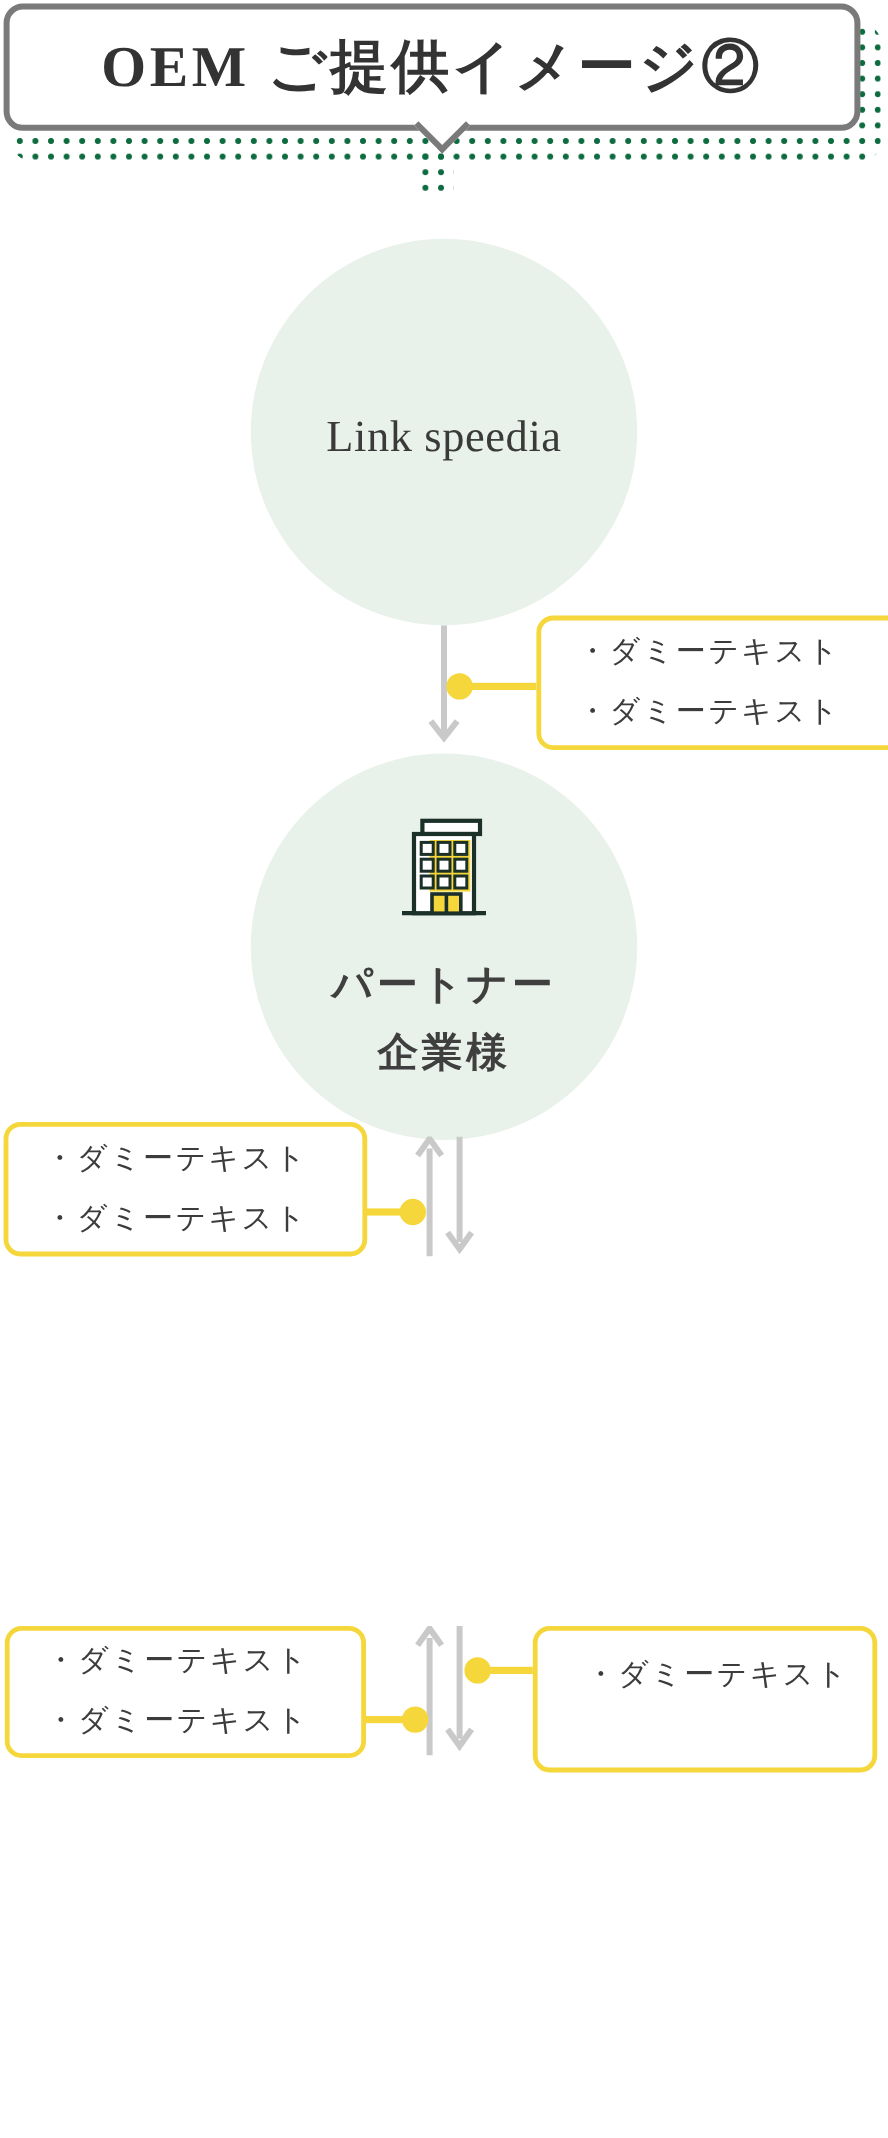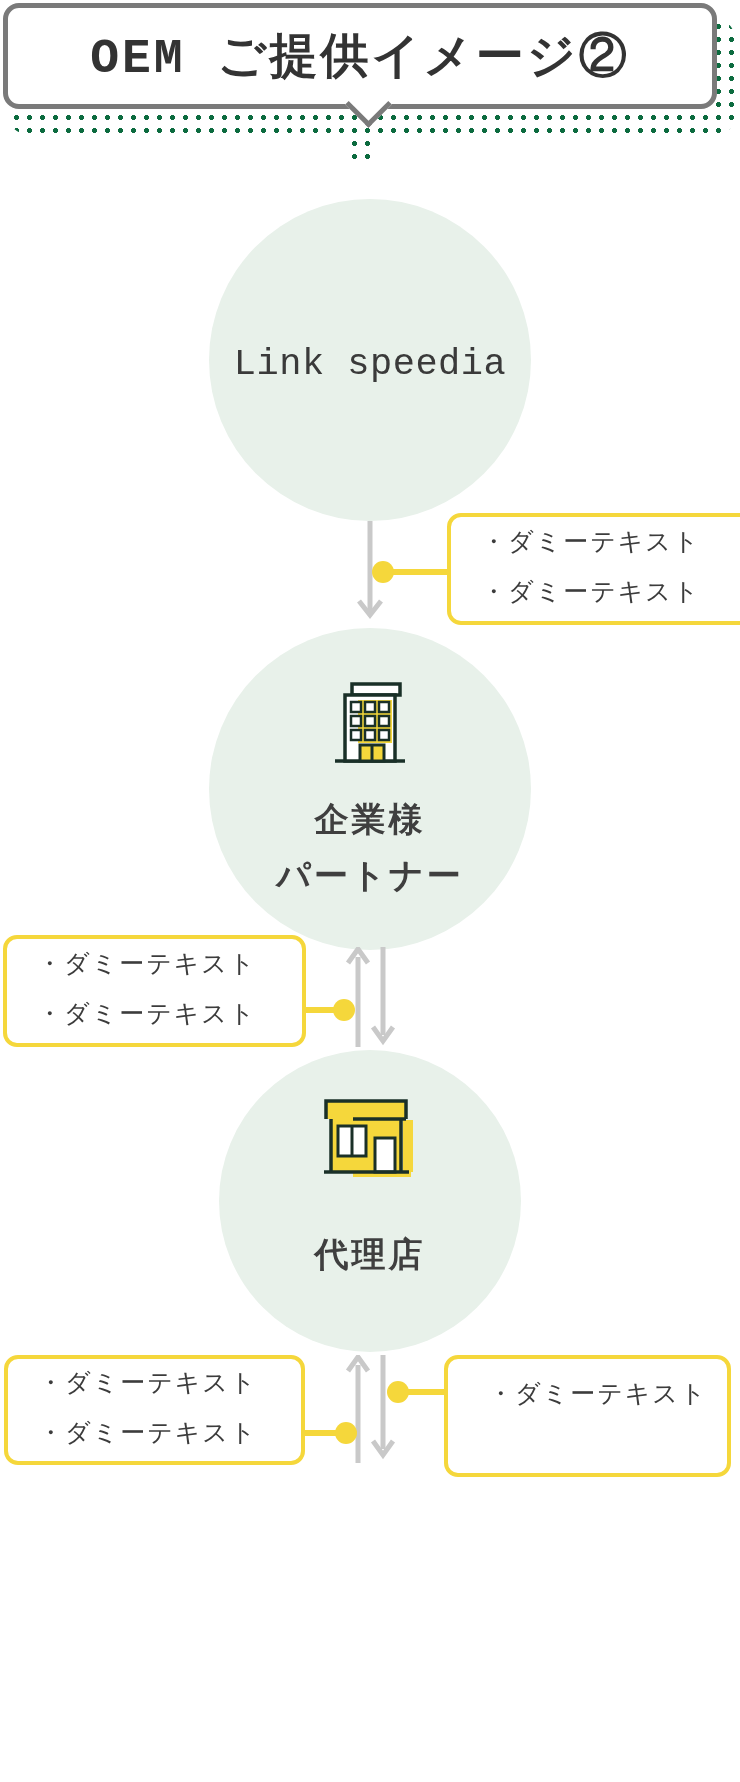--- a/index.html
+++ b/index.html
@@ -1,19 +1,19 @@
 <!DOCTYPE html>
 <html><head>
 <meta charset="utf-8">
 <style>
   html,body{margin:0;padding:0;background:#ffffff;}
   .page{
     position:relative;width:740px;height:1782px;margin:0 auto;
     background:#ffffff;overflow:hidden;
-    font-family:Liberation Mono, monospace;
+    font-family:Liberation Serif, serif;
   }
 
   
   .title-shadow{
     position:absolute;left:10px;top:20px;width:724px;height:114px;
     border-radius:16px;z-index:1;
     background-image:radial-gradient(circle,#0c6b3f 2.3px,transparent 2.6px);
     background-size:13px 13px;
   }
   .title-tail-dots{
@@ -127,59 +127,39 @@
           <rect x="17" y="39" width="10" height="10" fill="#ffffff" stroke="#1a3028" stroke-width="2.5"></rect>
           <rect x="31" y="39" width="10" height="10" fill="#ffffff" stroke="#1a3028" stroke-width="2.5"></rect>
           <rect x="45" y="39" width="10" height="10" fill="#ffffff" stroke="#1a3028" stroke-width="2.5"></rect>
           <rect x="17" y="53" width="10" height="10" fill="#ffffff" stroke="#1a3028" stroke-width="2.5"></rect>
           <rect x="31" y="53" width="10" height="10" fill="#ffffff" stroke="#1a3028" stroke-width="2.5"></rect>
           <rect x="45" y="53" width="10" height="10" fill="#ffffff" stroke="#1a3028" stroke-width="2.5"></rect>
           <rect x="26" y="68" width="24" height="16" fill="#f5d73b" stroke="#1a3028" stroke-width="3"></rect>
           <line x1="38" y1="68" x2="38" y2="84" stroke="#1a3028" stroke-width="3"></line>
         </svg>
       </div>
+      <div class="node-label">パートナー</div>
       <div class="node-label">企業様</div>
-      <div class="node-label">パートナー</div>
     </div>
   </div>
 
   <svg class="arrow-svg a2" width="55" height="100">
     <line x1="15" y1="10" x2="15" y2="100" stroke="#c9c9c9" stroke-width="5"></line>
     <polyline points="5,16 15,2 25,16" fill="none" stroke="#c9c9c9" stroke-width="5"></polyline>
     <line x1="40" y1="0" x2="40" y2="88" stroke="#c9c9c9" stroke-width="5"></line>
     <polyline points="30,80 40,94 50,80" fill="none" stroke="#c9c9c9" stroke-width="5"></polyline>
   </svg>
   <div class="connector conn2"></div>
   <div class="dot dot2"></div>
 
   <div class="callout co2">
     <div class="callout-line">・ダミーテキスト</div>
     <div class="callout-line">・ダミーテキスト</div>
   </div>
 
-  <div class="node node3">
-    <div class="node-inner">
-      <div class="icon-wrap">
-        <svg width="94" height="80" viewBox="0 0 94 80">
-          <rect x="80" y="22" width="10" height="52" fill="#f5d73b"></rect>
-          <rect x="30" y="74" width="58" height="5" fill="#f5d73b"></rect>
-          <rect x="3" y="3" width="80" height="18" fill="#f5d73b"></rect>
-          <path d="M3,21 V3 H83 V21" fill="none" stroke="#1a3028" stroke-width="3.5"></path>
-          <rect x="8" y="21" width="70" height="53" fill="#f5d73b"></rect>
-          <path d="M30,21 H83" fill="none" stroke="#1a3028" stroke-width="3.5"></path>
-          <path d="M8,21 V74 M78,21 V74" fill="none" stroke="#1a3028" stroke-width="3.5"></path>
-          <rect x="15" y="28" width="28" height="30" fill="#ffffff" stroke="#1a3028" stroke-width="3"></rect>
-          <line x1="29" y1="28" x2="29" y2="58" stroke="#1a3028" stroke-width="3"></line>
-          <rect x="52" y="40" width="20" height="34" fill="#ffffff" stroke="#1a3028" stroke-width="3"></rect>
-          <line x1="1" y1="74" x2="86" y2="74" stroke="#1a3028" stroke-width="3.5"></line>
-        </svg>
-      </div>
-      <div class="node-label">代理店</div>
-    </div>
-  </div>
 
   <svg class="arrow-svg a3" width="55" height="108">
     <line x1="15" y1="10" x2="15" y2="108" stroke="#c9c9c9" stroke-width="5"></line>
     <polyline points="5,16 15,2 25,16" fill="none" stroke="#c9c9c9" stroke-width="5"></polyline>
     <line x1="40" y1="0" x2="40" y2="94" stroke="#c9c9c9" stroke-width="5"></line>
     <polyline points="30,86 40,100 50,86" fill="none" stroke="#c9c9c9" stroke-width="5"></polyline>
   </svg>
   <div class="connector conn3"></div>
   <div class="dot dot3"></div>
   <div class="connector conn4"></div>

